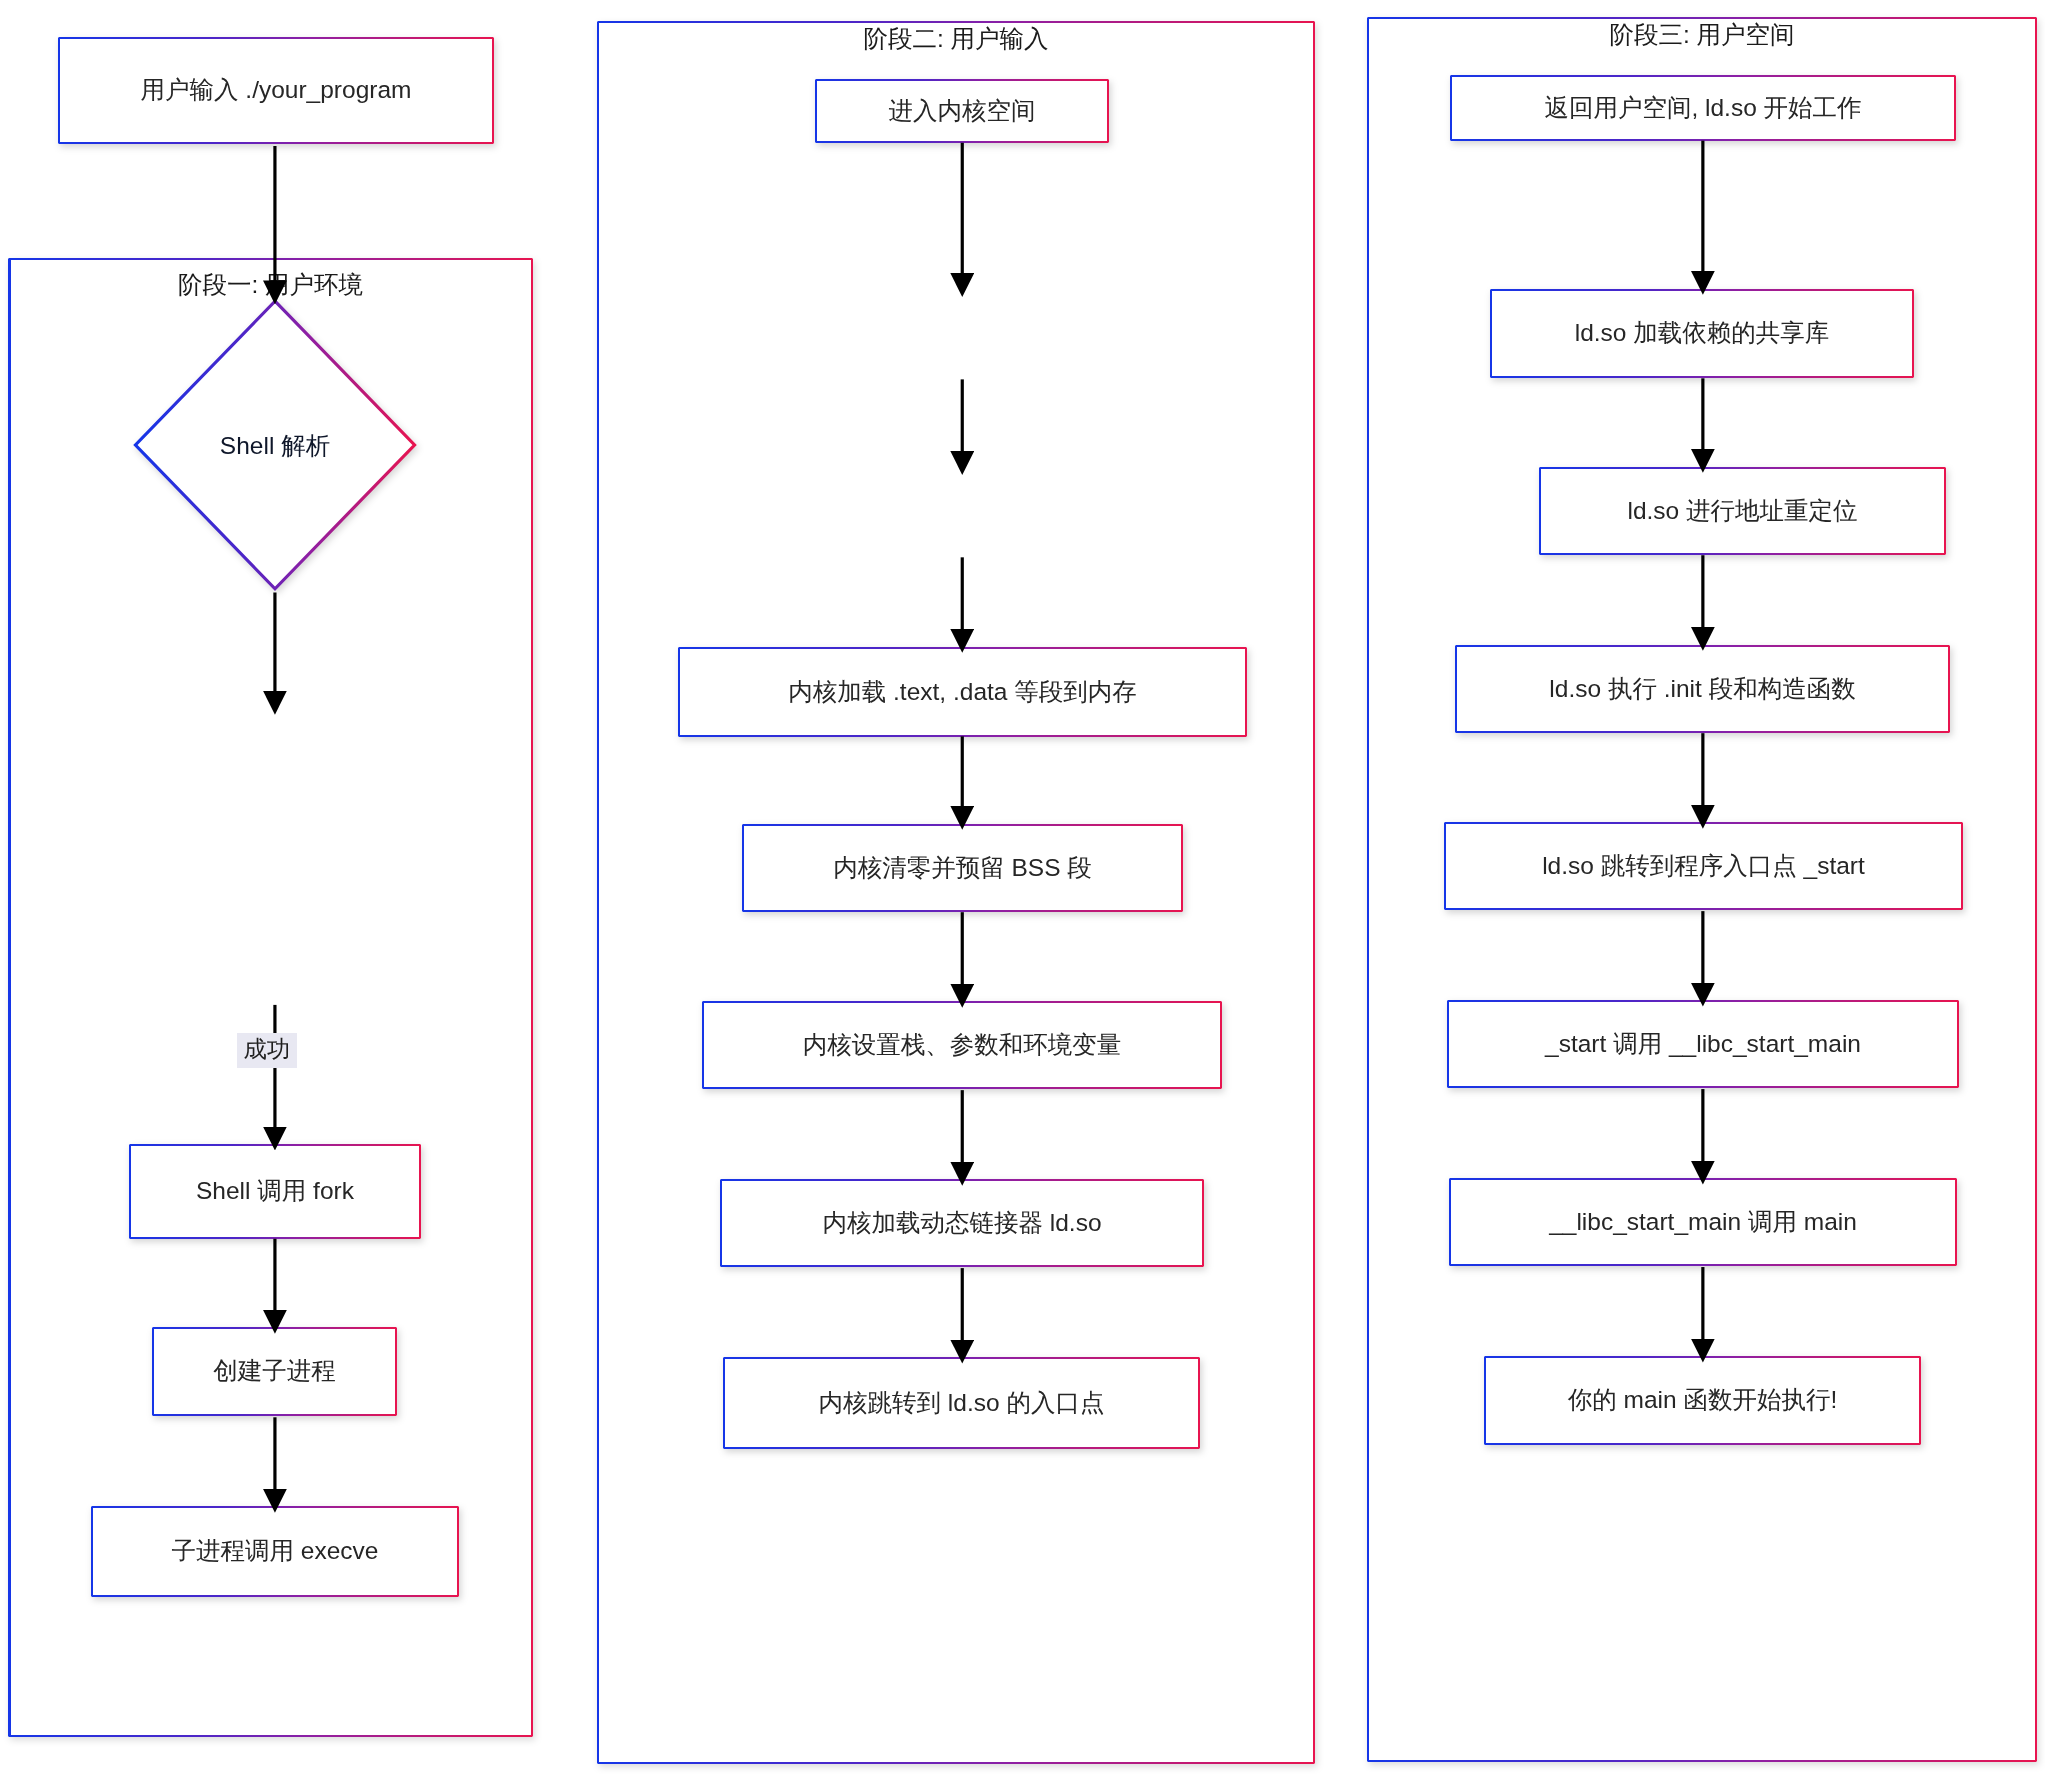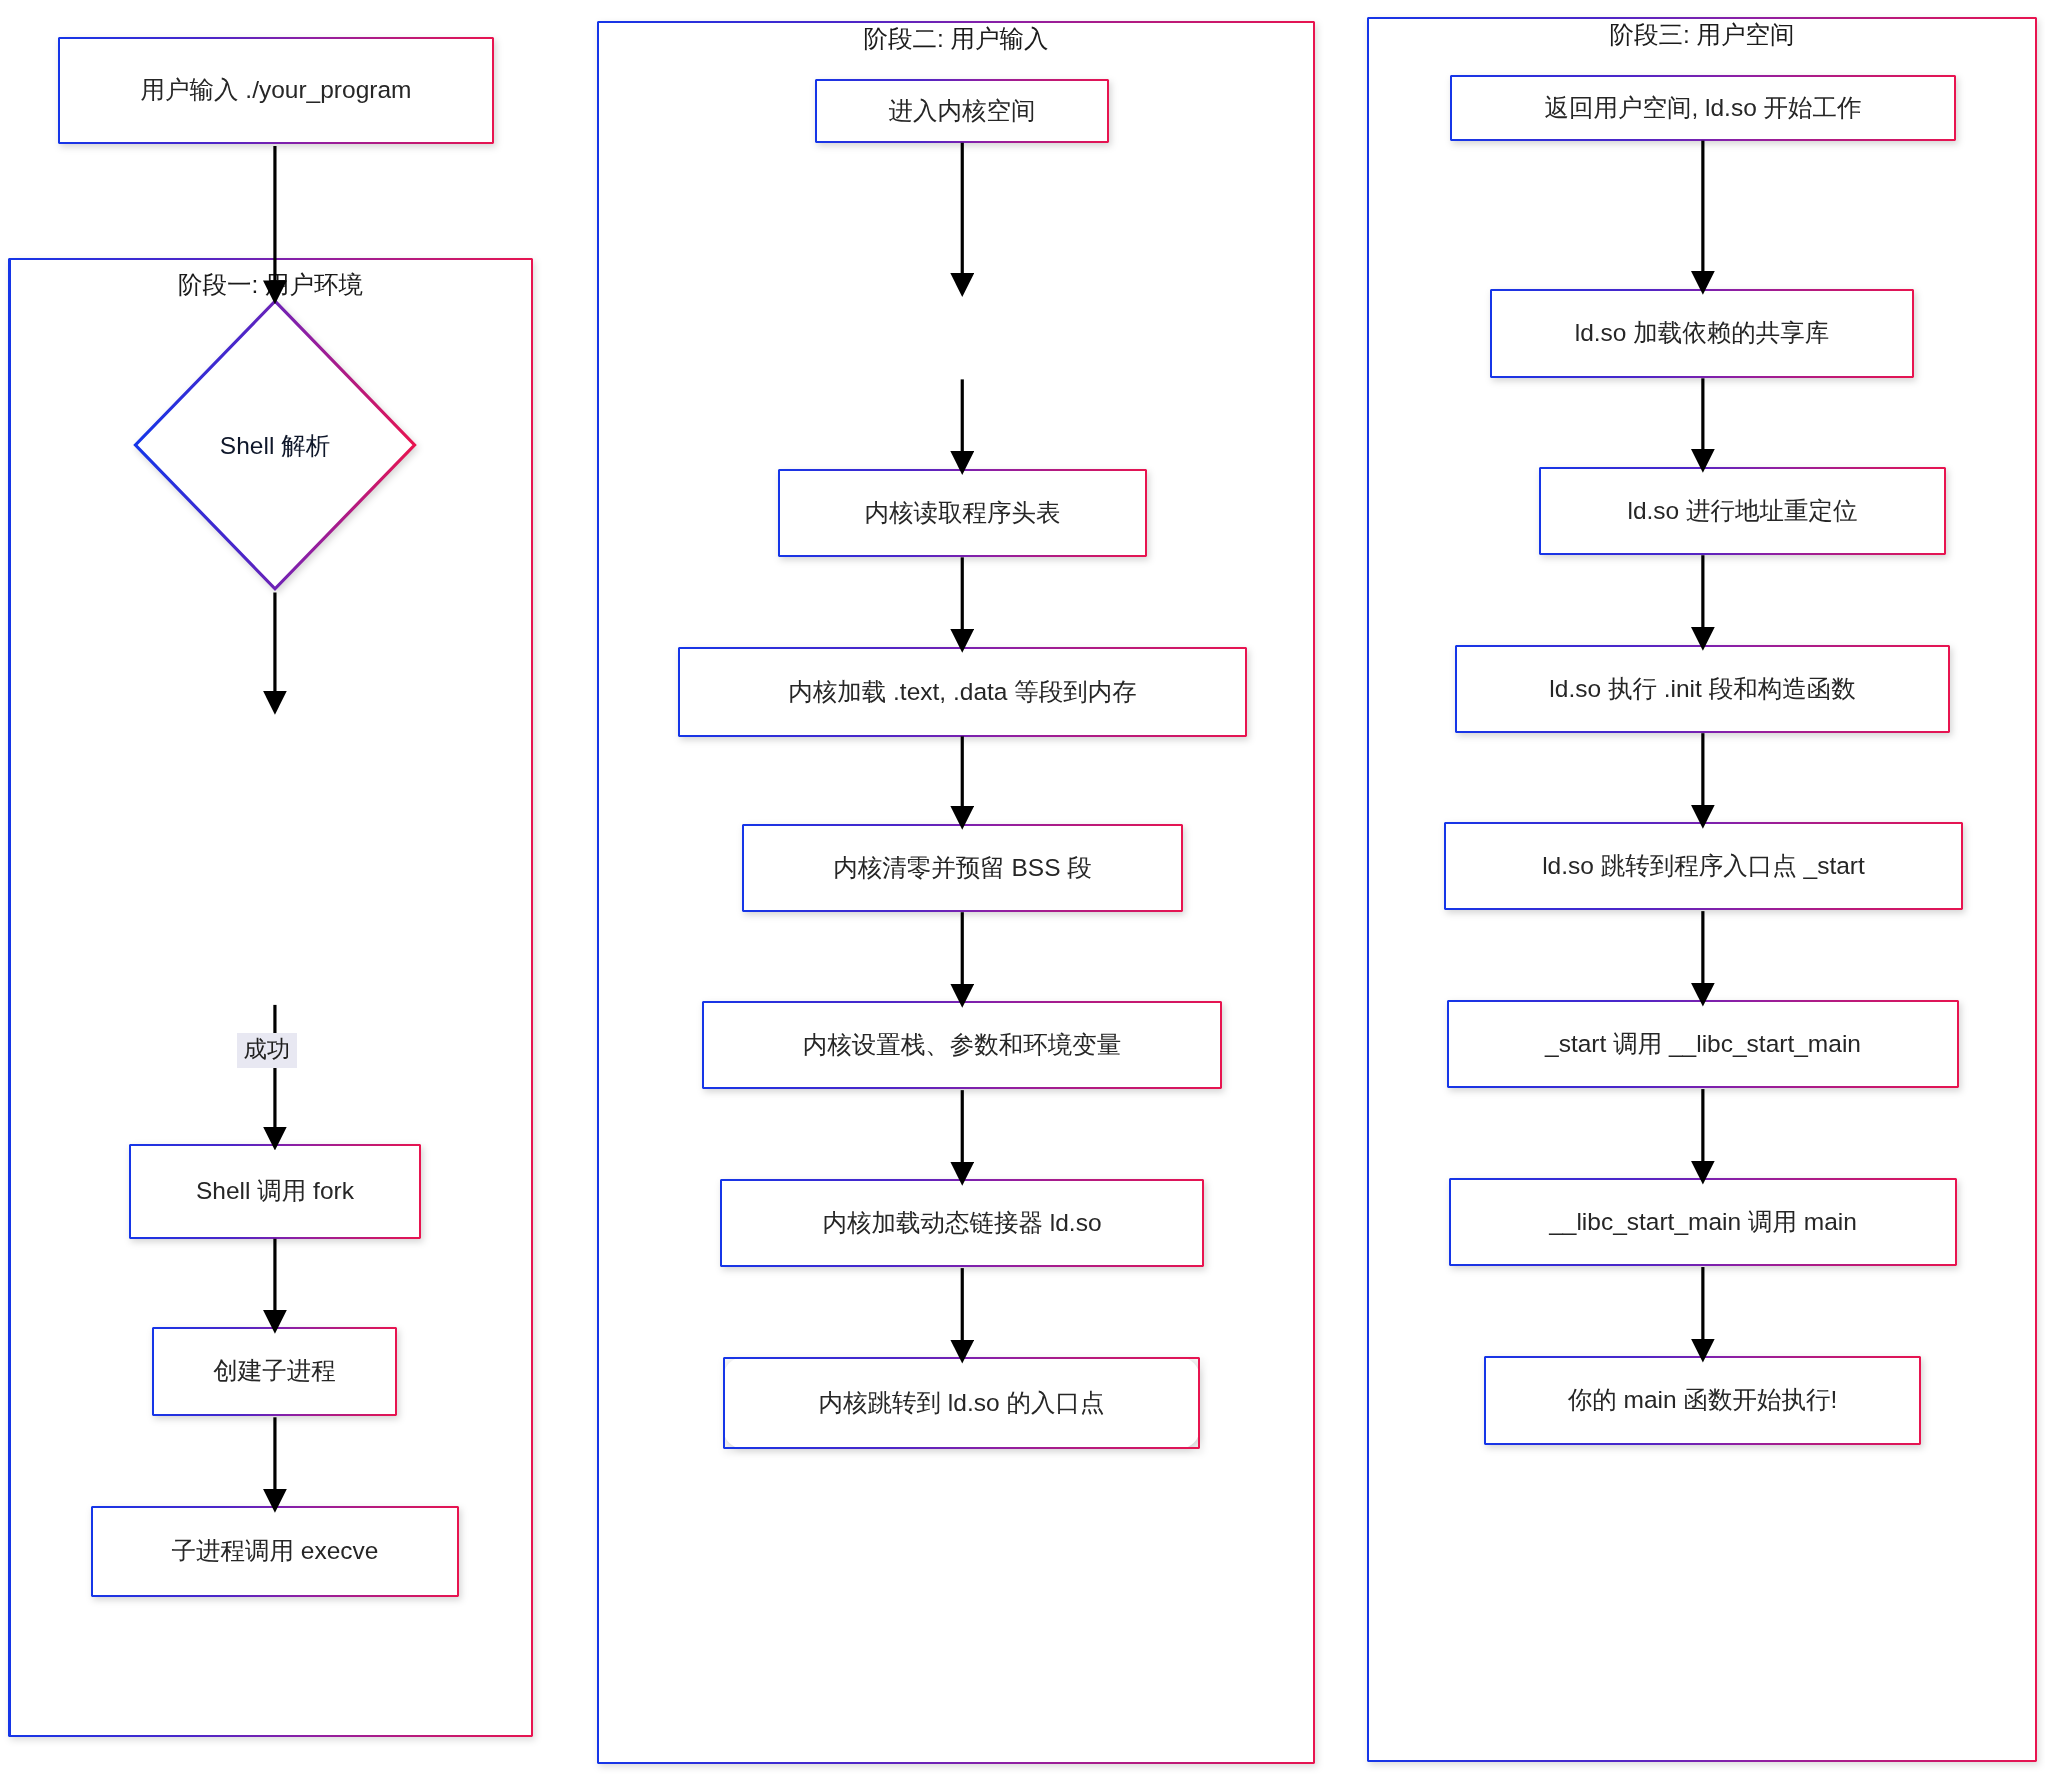--- a/index.html
+++ b/index.html
@@ -195,41 +195,38 @@
   </div>
 
   <div class="subgraph" style="left:597px;top:21px;width:718px;height:1743px;"></div>
   <div class="sg-title" style="left:597px;top:25.6px;width:718px;">阶段二: 用户输入</div>
 
   <div class="node" style="left:815px;top:79px;width:294px;height:64px;">
     <span class="lbl">进入内核空间</span>
   </div>
 
 
-  <div class="node" style="left:778px;top:469px;width:369px;height:88px;">
-    <span class="lbl">内核读取程序头表</span>
-  </div>
 
   <div class="node" style="left:678px;top:647px;width:569px;height:90px;">
     <span class="lbl">内核加载 .text, .data 等段到内存</span>
   </div>
 
   <div class="node" style="left:742px;top:824px;width:441px;height:88px;">
     <span class="lbl">内核清零并预留 BSS 段</span>
   </div>
 
   <div class="node" style="left:702px;top:1001px;width:520px;height:88px;">
     <span class="lbl">内核设置栈、参数和环境变量</span>
   </div>
 
   <div class="node" style="left:720px;top:1179px;width:484px;height:88px;">
     <span class="lbl">内核加载动态链接器 ld.so</span>
   </div>
 
-  <div class="node" style="left:723px;top:1357px;width:477px;height:92px;border-radius:21px;">
+  <div class="node" style="left:723px;top:1357px;width:477px;height:92px;">
     <span class="lbl">内核跳转到 ld.so 的入口点</span>
   </div>
 
   <div class="subgraph" style="left:1367px;top:17px;width:670px;height:1745px;"></div>
   <div class="sg-title" style="left:1367px;top:22.4px;width:670px;">阶段三: 用户空间</div>
 
   <div class="node" style="left:1450px;top:75px;width:506px;height:66px;">
     <span class="lbl">返回用户空间, ld.so 开始工作</span>
   </div>
 

